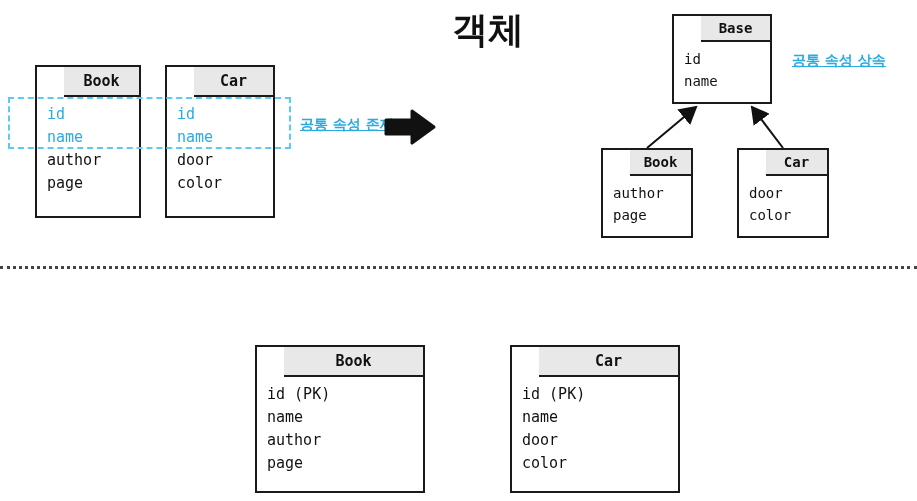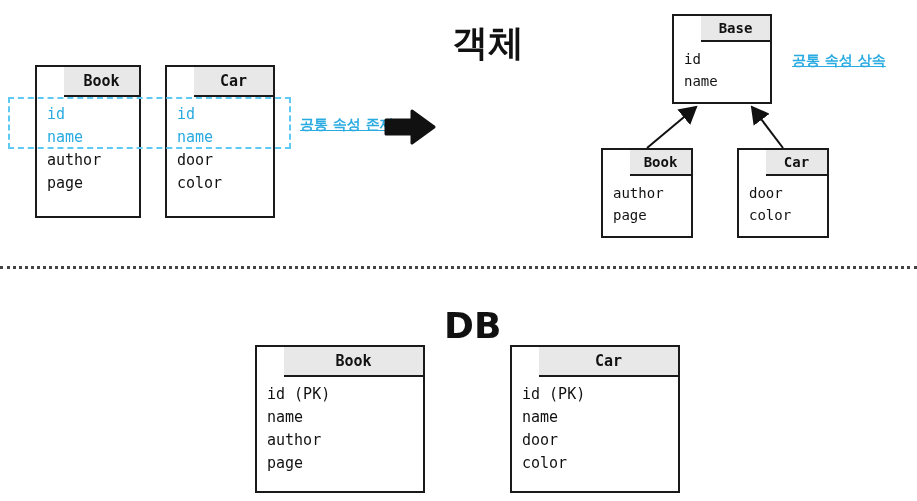--- a/index.html
+++ b/index.html
@@ -12,21 +12,20 @@
     font-family: "DejaVu Sans Mono", monospace;
     overflow: hidden;
   }
   .big-title {
     position: absolute;
     font-family: "DejaVu Sans", "Liberation Sans", sans-serif;
     font-weight: 800;
     font-size: 36px;
     color: #111;
     white-space: nowrap;
-    margin-top: 13px;
   }
   .cls-box {
     position: absolute;
     border: 2px solid #1a1a1a;
     background: #ffffff;
   }
   .cls-header {
     background: #e8e8e8;
     border-bottom: 2px solid #1a1a1a;
     font-weight: bold;
@@ -135,21 +134,20 @@
   <div class="cls-box small" style="left:737px; top:148px; width:92px; height:90px;">
     <div class="cls-header">Car</div>
     <div class="cls-body">
       <div class="row">door</div>
       <div class="row">color</div>
     </div>
   </div>
 
   <div class="divider" style="top:266px;"></div>
 
-  <div class="big-title" style="left:444px; top:292px;">DB</div>
 
   <div class="cls-box" style="left:255px; top:345px; width:170px; height:148px;">
     <div class="cls-header">Book</div>
     <div class="cls-body">
       <div class="row">id (PK)</div>
       <div class="row">name</div>
       <div class="row">author</div>
       <div class="row">page</div>
     </div>
   </div>

